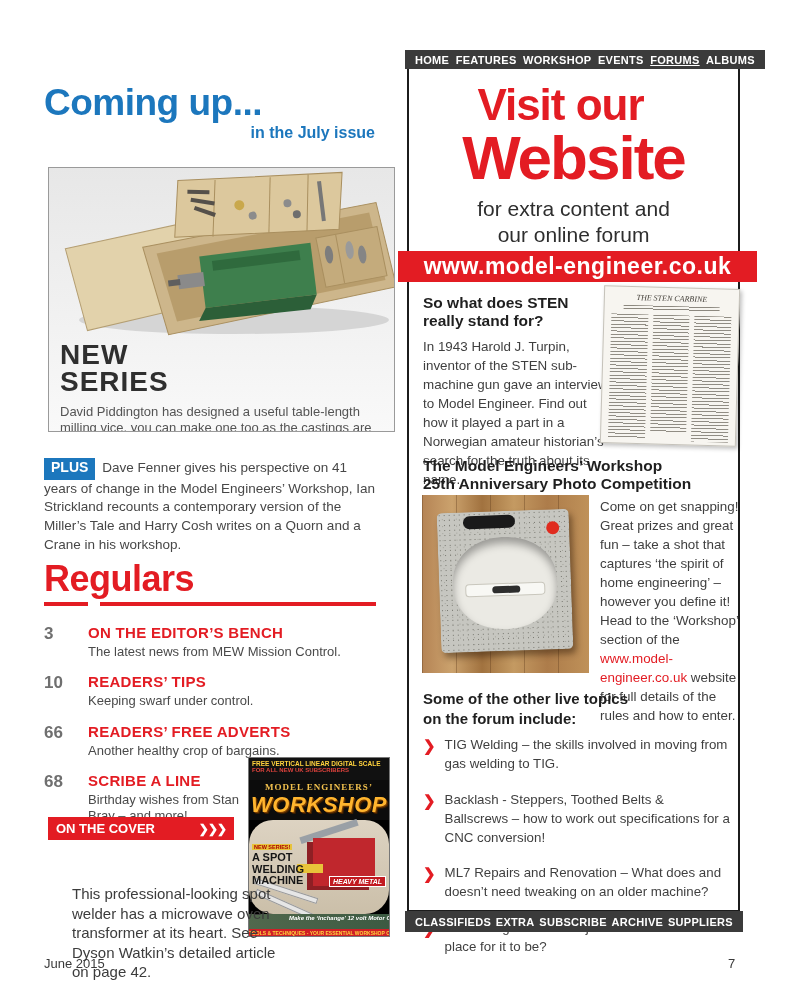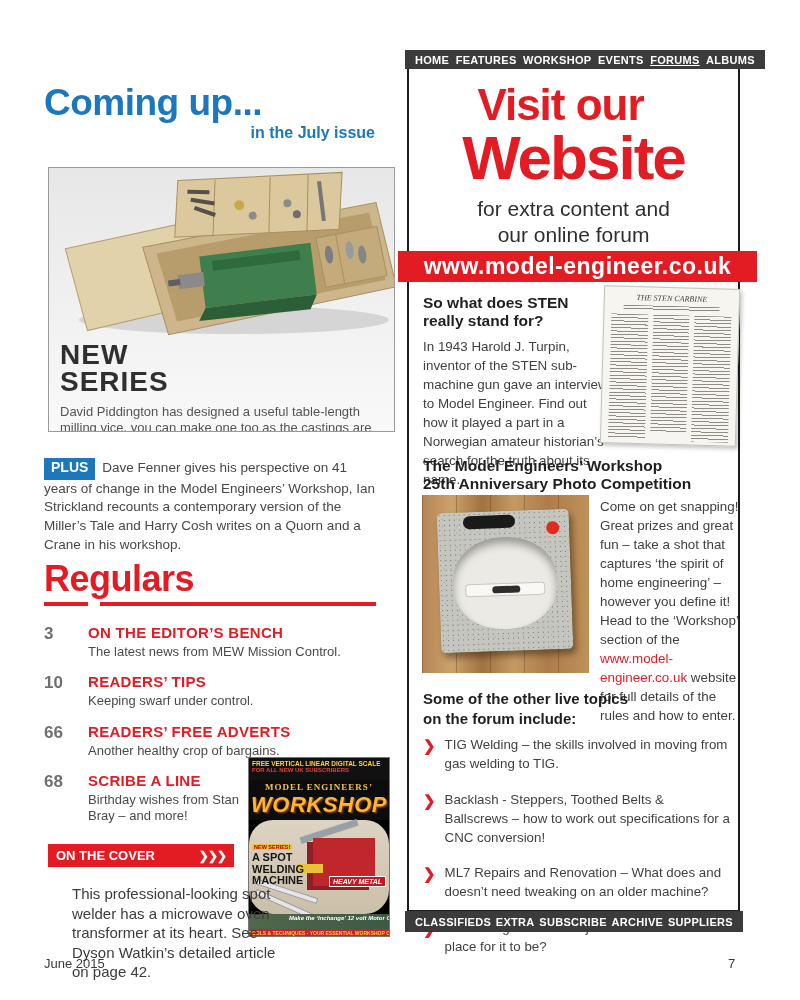--- a/index.html
+++ b/index.html
@@ -30,21 +30,21 @@
   .reg-underline .gap  { width:12px; }
   .reg-underline .seg2 { flex:1; background:#e31c23; }
 
   .regulars-list { left:44px; top:624px; width:344px; }
   .reg-item { display:grid; grid-template-columns:44px 1fr; margin-bottom:13px; }
   .reg-page { font-size:17px; font-weight:bold; color:#6f6f6f; }
   .reg-title { font-size:15px; font-weight:bold; color:#e31c23; letter-spacing:0.3px; }
   .reg-desc { font-size:13px; color:#4a4a4a; margin-top:3px; line-height:1.25; }
   .reg-item:last-child .reg-desc { width:175px; }
 
-  .otc-banner { left:48px; top:844px; width:186px; height:23px; background:#e31c23; color:#fff;
+  .otc-banner { left:48px; top:817px; width:186px; height:23px; background:#e31c23; color:#fff;
                 display:flex; align-items:center; justify-content:space-between; padding:0 8px;
                 font-size:13px; font-weight:bold; }
   .otc-arrows { font-size:12px; letter-spacing:-1px; }
   .otc-text { left:44px; top:884px; width:210px; font-size:15px; line-height:1.3; color:#3c3c3c;margin-left:28px; }
 
   .footer-date { left:44px; top:956px; font-size:13px; color:#3a3a3a; }
   .footer-page { left:728px; top:956px; font-size:13px; color:#3a3a3a; }
 
   
   .cover { left:248px; top:757px; width:142px; height:180px; border:1px solid #777; background:#000; overflow:hidden; font-weight:bold; }

